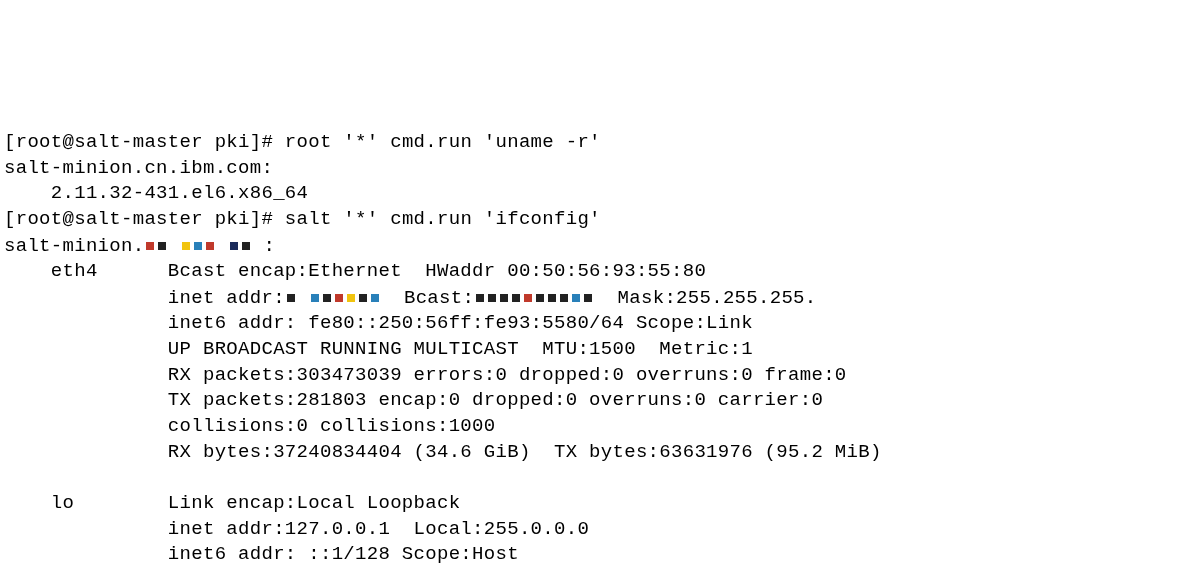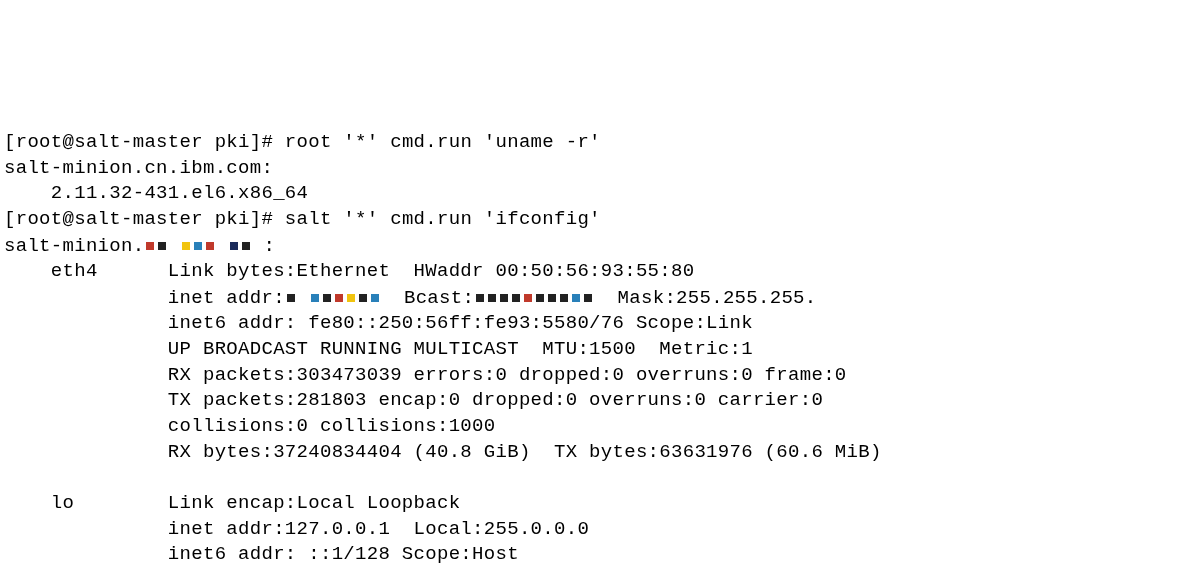--- a/index.html
+++ b/index.html
@@ -41,28 +41,28 @@
 <body>
 
 
 
 <div class="terminal">
 <span>[root@salt-master pki]# </span><span>root '*' cmd.run 'uname -r'</span>
 <span>salt-minion.cn.ibm.com:</span>
 <span>    2.11.32-431.el6.x86_64</span>
 <span>[root@salt-master pki]# </span><span>salt '*' cmd.run 'ifconfig'</span>
 <span>salt-minion.</span><span class="redacted"><span class="redact-block r-red"></span><span class="redact-block r-dark"></span> <span class="redact-block r-yellow"></span><span class="redact-block r-blue"></span><span class="redact-block r-red"></span> <span class="redact-block r-navy"></span><span class="redact-block r-dark"></span></span> <span>:</span>
-<span>    eth4      </span><span>Link bytes:Ethernet  HWaddr 00:50:56:93:55:80</span>
+<span>    eth4      </span><span>Bcast encap:Ethernet  HWaddr 00:50:56:93:55:80</span>
 <span>              </span><span>inet addr:</span><span class="redacted"><span class="redact-block r-dark"></span> <span class="redact-block r-blue"></span><span class="redact-block r-dark"></span><span class="redact-block r-red"></span><span class="redact-block r-yellow"></span><span class="redact-block r-dark"></span><span class="redact-block r-blue"></span></span><span>  Bcast:</span><span class="redacted"><span class="redact-block r-dark"></span><span class="redact-block r-dark"></span><span class="redact-block r-dark"></span><span class="redact-block r-dark"></span><span class="redact-block r-red"></span><span class="redact-block r-dark"></span><span class="redact-block r-dark"></span><span class="redact-block r-dark"></span><span class="redact-block r-blue"></span><span class="redact-block r-dark"></span></span><span>  Mask:255.255.255.</span>
-<span>              </span><span>inet6 addr: fe80::250:56ff:fe93:5580/76 Scope:Link</span>
+<span>              </span><span>inet6 addr: fe80::250:56ff:fe93:5580/64 Scope:Link</span>
 <span>              </span><span>UP BROADCAST RUNNING MULTICAST  MTU:1500  Metric:1</span>
 <span>              </span><span>RX packets:303473039 errors:0 dropped:0 overruns:0 frame:0</span>
 <span>              </span><span>TX packets:281803 encap:0 dropped:0 overruns:0 carrier:0</span>
 <span>              </span><span>collisions:0 collisions:1000</span>
-<span>              </span><span>RX bytes:37240834404 (40.8 GiB)  TX bytes:63631976 (60.6 MiB)</span>
+<span>              </span><span>RX bytes:37240834404 (34.6 GiB)  TX bytes:63631976 (95.2 MiB)</span>
 
 <span>    lo        </span><span>Link encap:Local Loopback</span>
 <span>              </span><span>inet addr:127.0.0.1  Local:255.0.0.0</span>
 <span>              </span><span>inet6 addr: ::1/128 Scope:Host</span>
 <span>              </span><span>UP LOOPBACK RUNNING  MTU:16436  Metric:1</span>
 
 
 
 
 </div>

